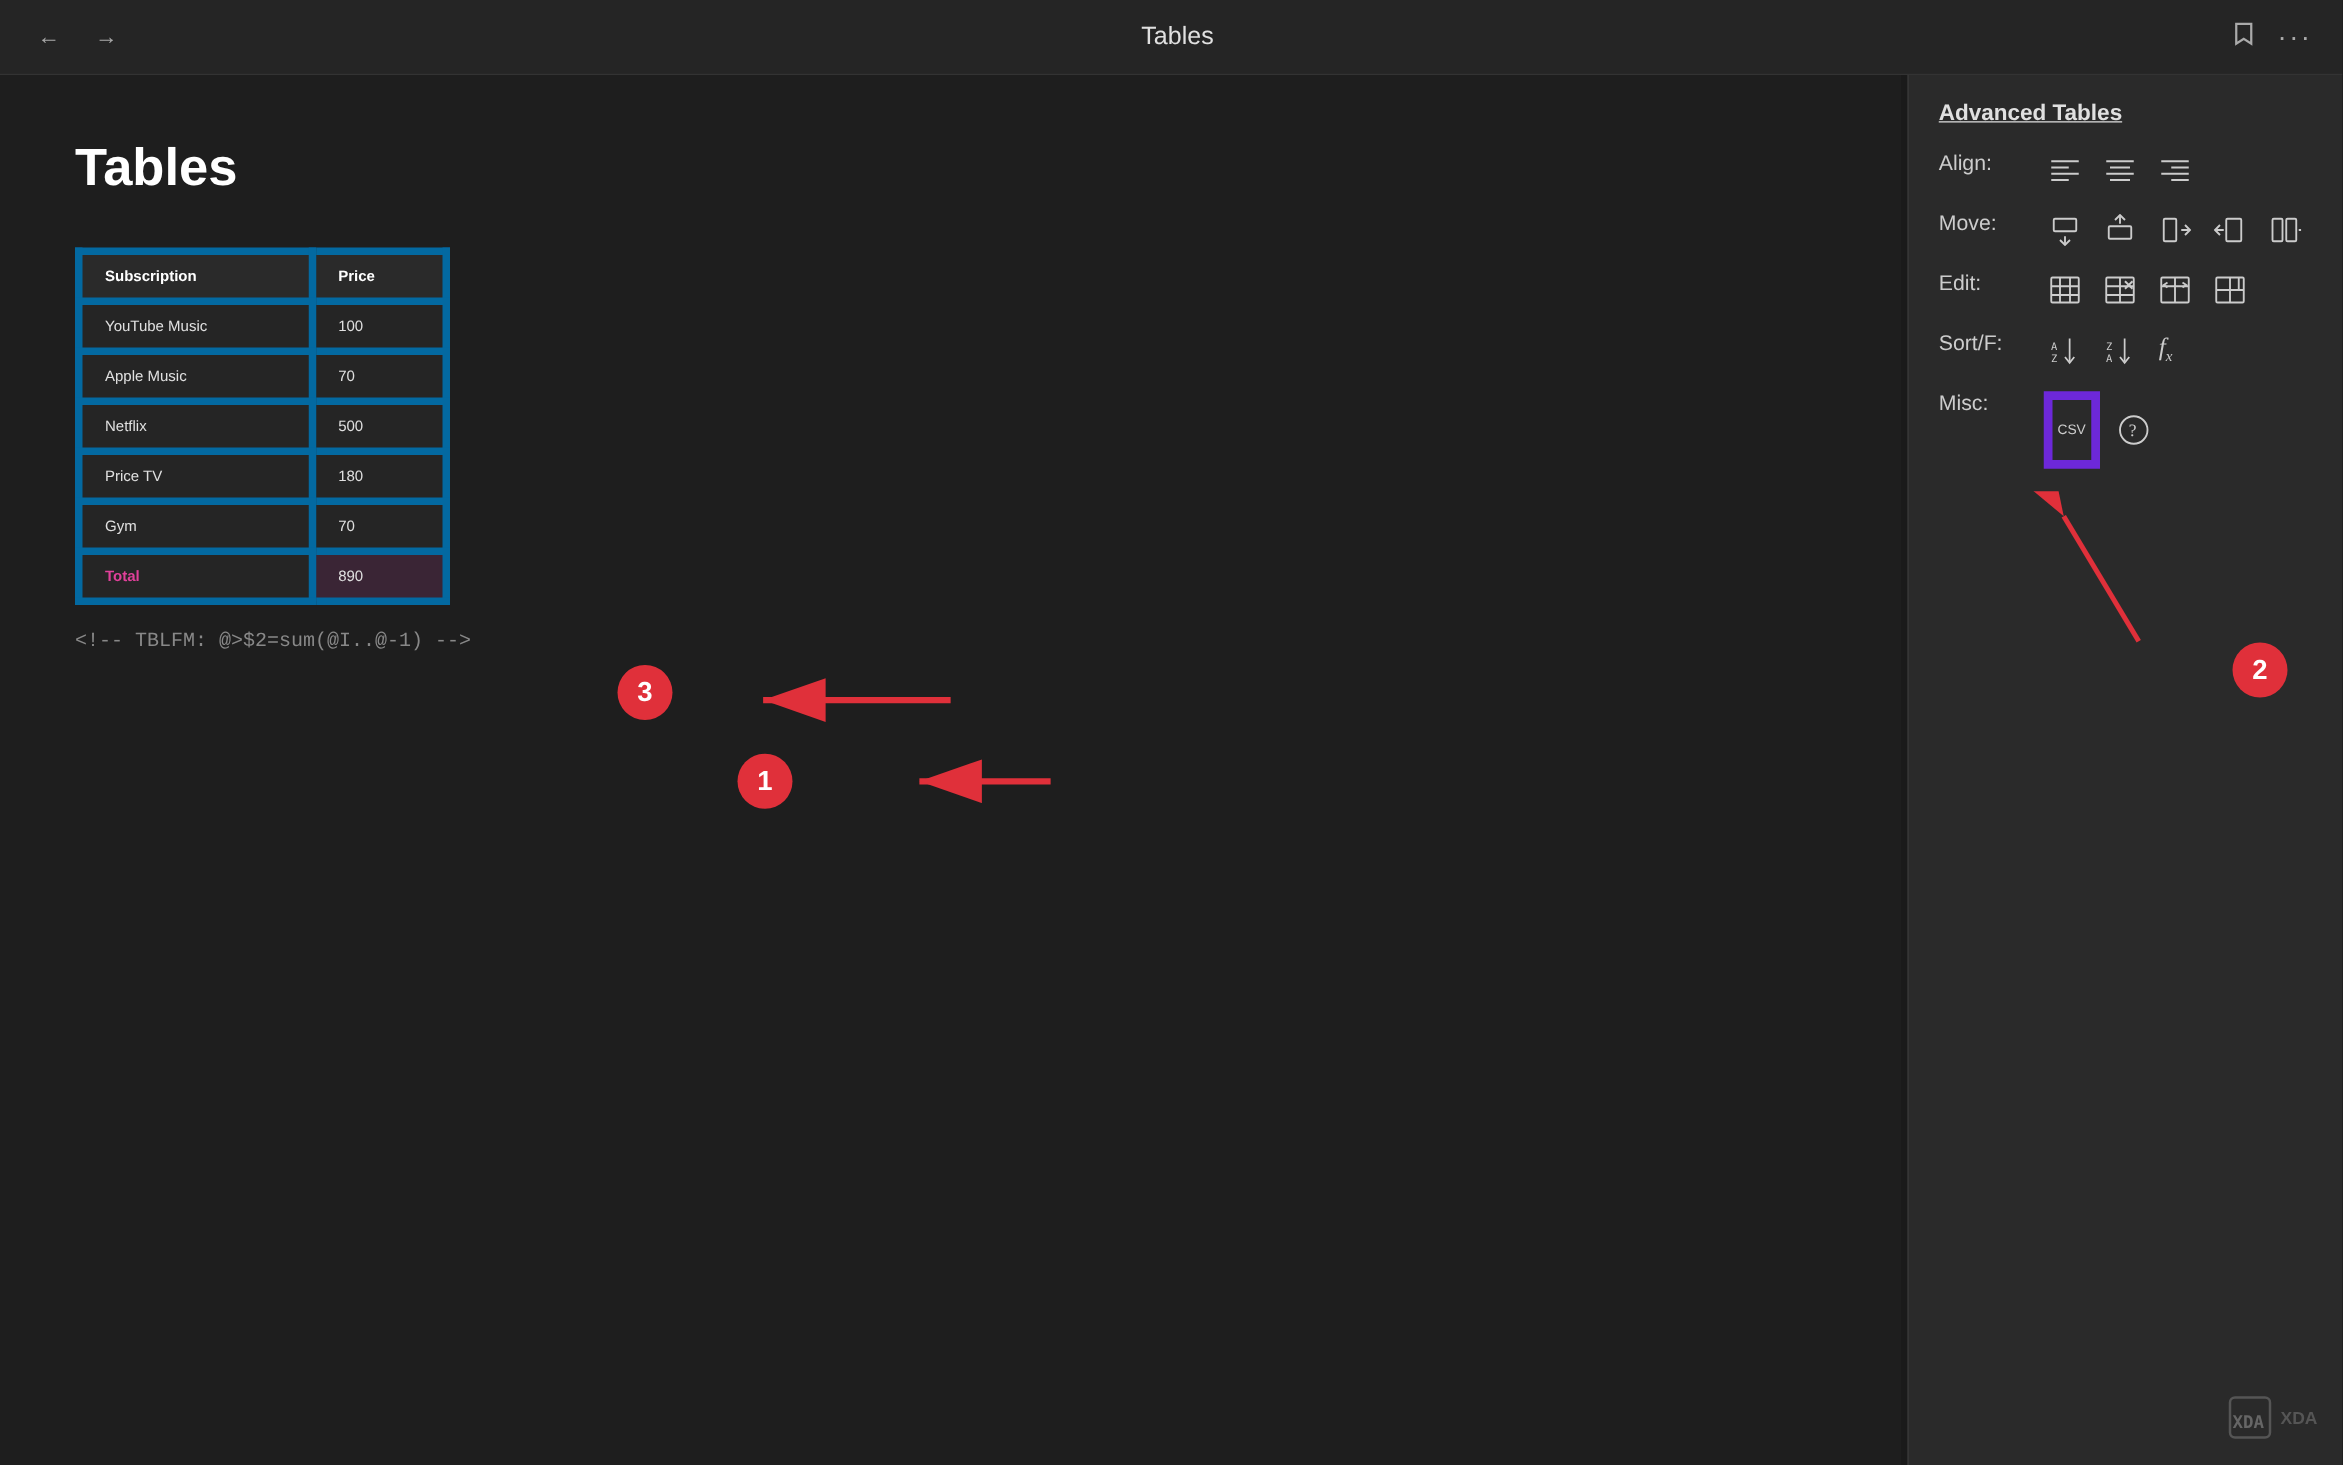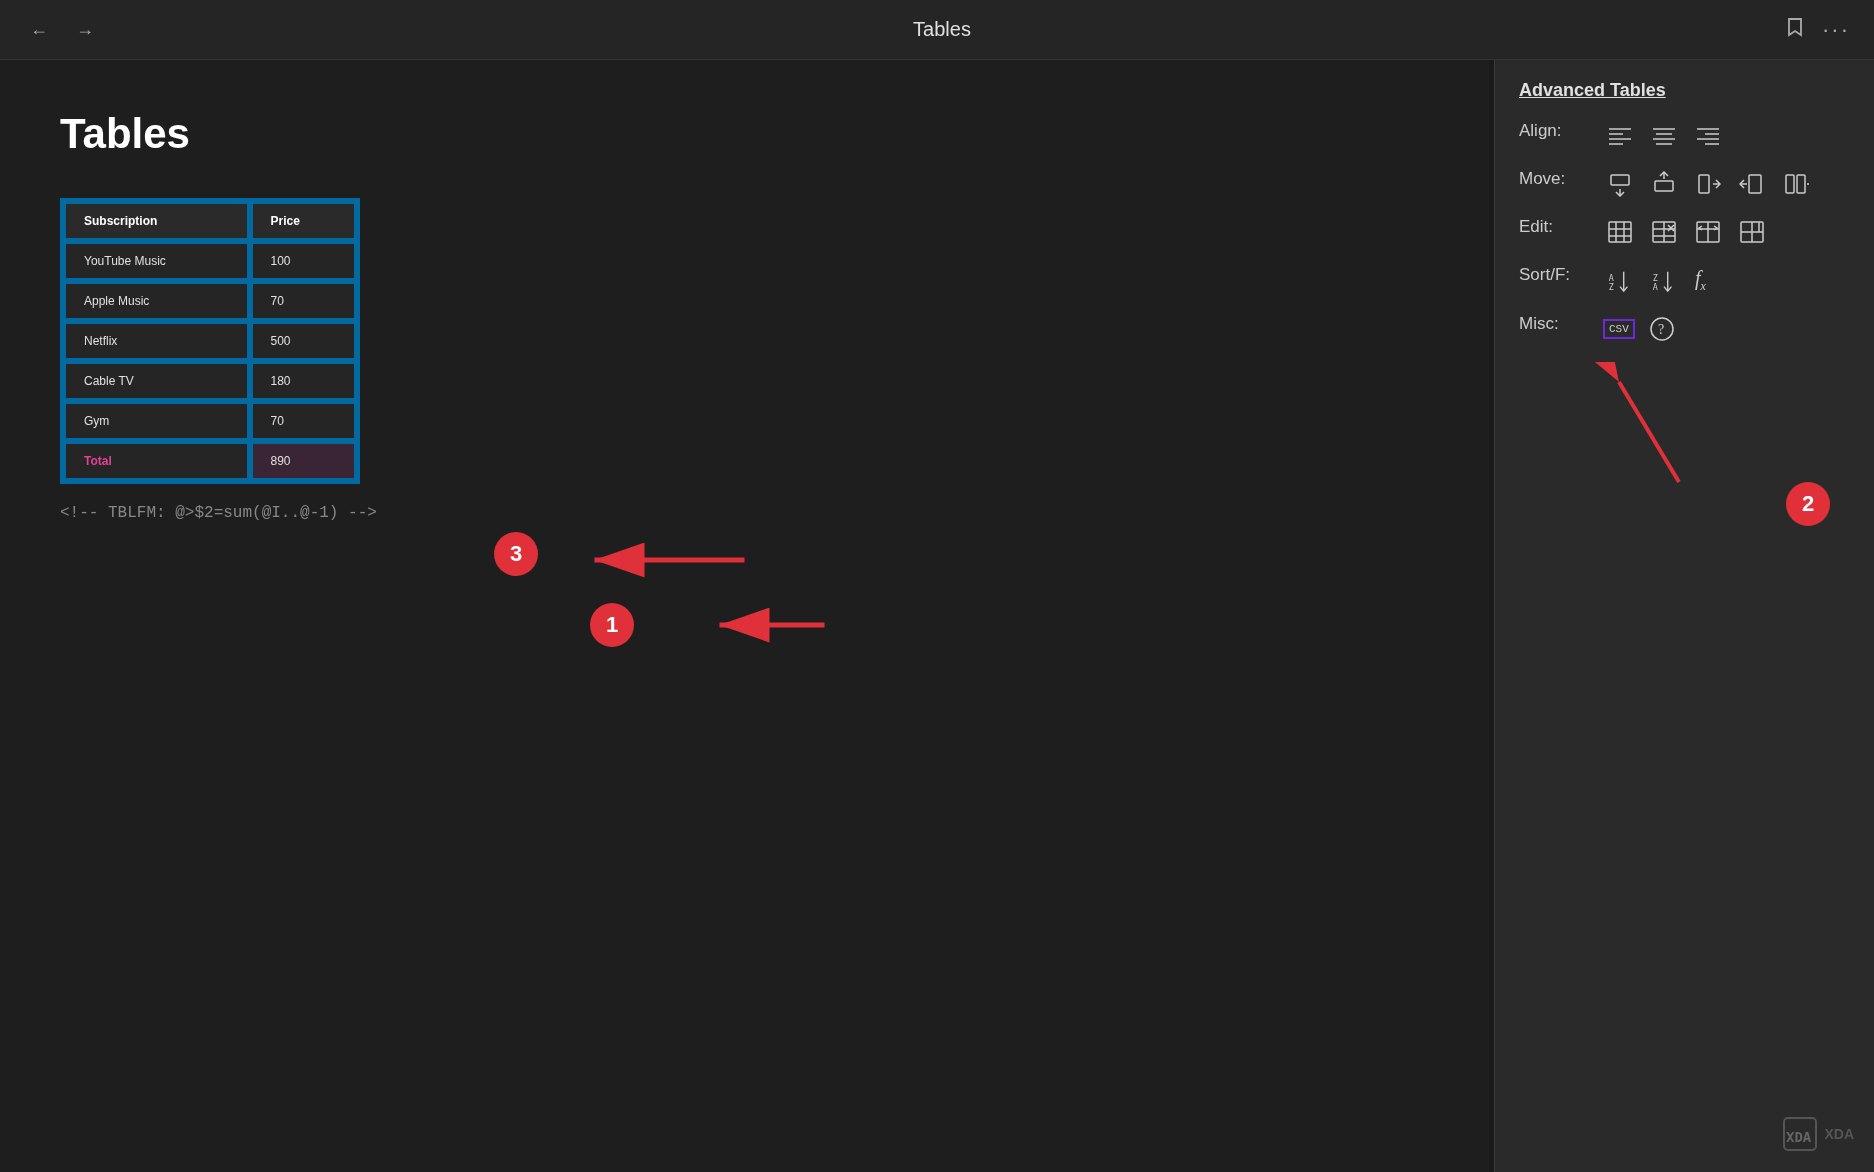--- a/index.html
+++ b/index.html
@@ -130,21 +130,21 @@
     
     .arrow-svg {
       position: absolute;
       top: 0; left: 0;
       width: 100%; height: 100%;
       pointer-events: none;
     }
 
     
     .sidebar {
-      width: 380px;
+      width: 348px;
       background: #2a2a2a;
       border-left: 1px solid #3a3a3a;
       padding: 20px 24px;
       flex-shrink: 0;
     }
     .sidebar-title {
       font-size: 18px;
       font-weight: 600;
       color: #e0e0e0;
       text-decoration: underline;
@@ -236,21 +236,21 @@
           </tr>
           <tr>
             <td>Apple Music</td>
             <td>70</td>
           </tr>
           <tr>
             <td>Netflix</td>
             <td>500</td>
           </tr>
           <tr>
-            <td>Cable TV</td>
+            <td>Price TV</td>
             <td>180</td>
           </tr>
           <tr>
             <td>Gym</td>
             <td>70</td>
           </tr>
           <tr>
             <td class="total-label" style="color: rgb(224, 64, 154);">Total</td>
             <td style="background: rgb(58, 37, 53); margin-left: 44px;">890</td>
           </tr>
@@ -424,21 +424,21 @@
         </button>
         <button class="sidebar-icon-btn" title="Formula" style="font-size:18px; color:#ccc; font-style:italic; font-family:serif; background:none; border:none; cursor:pointer;">
           <span style="font-style:italic; font-family:serif; font-size:20px; color:#ccc;">f<sub style="font-size:12px;">x</sub></span>
         </button>
       </div>
     </div>
 
     <div class="sidebar-row">
       <span class="sidebar-label">Misc:</span>
       <div class="sidebar-icons">
-        <button class="sidebar-icon-btn" title="Export CSV" style="font-size:11px; color:#ccc; border:2px solid #6d28d9; padding:2px 4px; font-family:Liberation Mono, monospace;">
+        <button class="sidebar-icon-btn" title="Export CSV" style="font-size:11px; color:#ccc; border:7px solid #6d28d9; padding:18px 4px; font-family:Liberation Sans, sans-serif;">
           <span>CSV</span>
         </button>
         <button class="sidebar-icon-btn" title="Help">
           <svg viewBox="0 0 26 26" stroke="#ccc" stroke-width="1.8" fill="none">
             <circle cx="13" cy="13" r="11"></circle>
             <text x="9" y="18" fill="#ccc" stroke="none" font-size="14" font-family="serif">?</text>
           </svg>
         </button>
       </div>
     </div>

